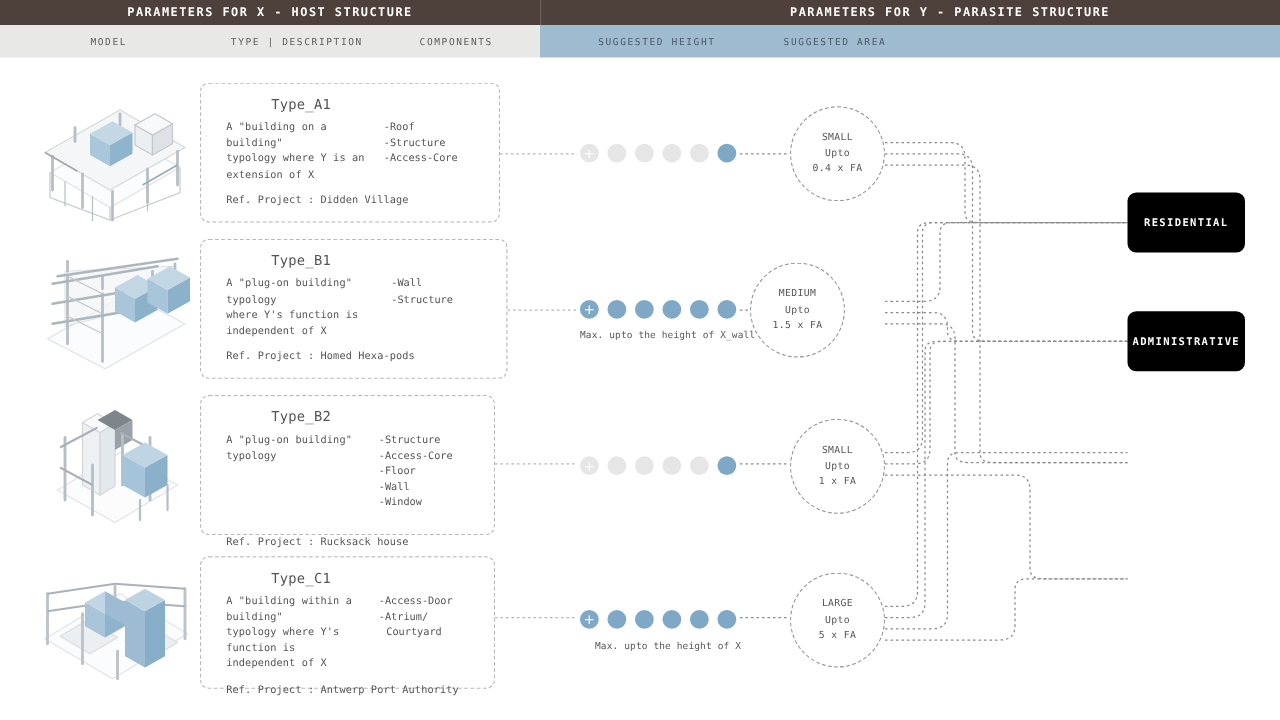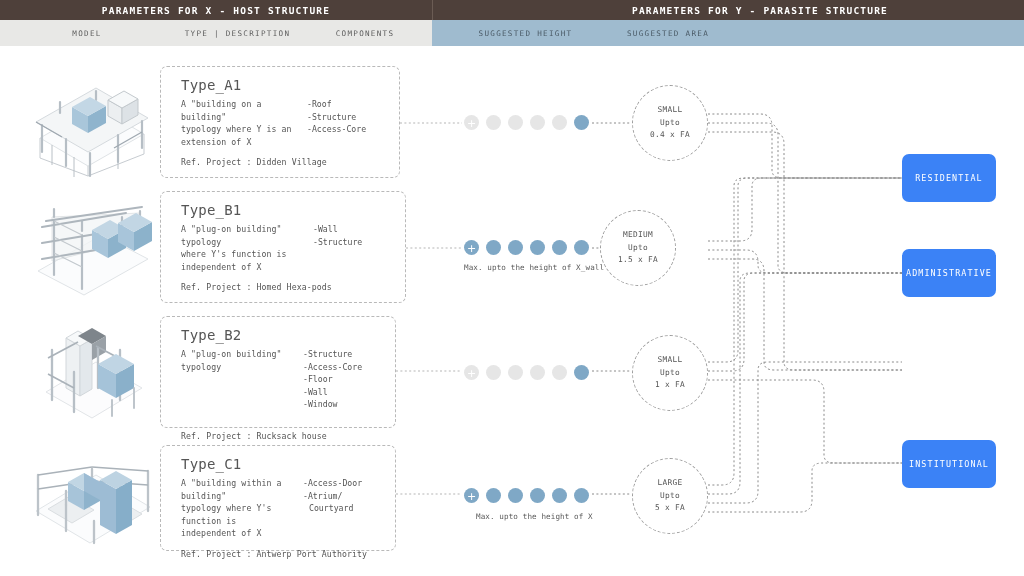--- a/index.html
+++ b/index.html
@@ -49,21 +49,21 @@
 
   
   .card{
     position:absolute;
     border:1px dashed #b9b9b9;
     border-radius:7px;
     background:#fff;
     box-sizing:border-box;
     padding:10px 12px 9px 20px;
   }
-  .card .type{font-size:14px;color:#555;margin-bottom:5px;letter-spacing:.2px;}
+  .card .type{font-size:11px;color:#555;margin-bottom:5px;letter-spacing:.2px;margin-left:36px;}
   .card .body{display:flex;justify-content:space-between;gap:6px;}
   .card .desc{font-size:8.2px;color:#555;line-height:12.6px;max-width:150px;letter-spacing:.1px;}
   .card .comps{font-size:8.2px;color:#555;line-height:12.6px;text-align:left;min-width:80px;}
   .card .ref{font-size:8.2px;color:#555;margin-top:9px;letter-spacing:.1px;}
   .comps div{white-space:nowrap;}
   .comps .ind{padding-left:6px;}
 
   
   .dots{position:absolute;display:flex;align-items:center;gap:0;}
   .dot{width:15px;height:15px;border-radius:50%;margin-right:7px;position:relative;}
@@ -78,23 +78,23 @@
   .ellipse{
     position:absolute;width:76px;height:76px;border-radius:50%;
     border:1px dashed #9a9a9a;background:#fff;
     display:flex;flex-direction:column;align-items:center;justify-content:center;
     box-sizing:border-box;
   }
   .ellipse span{font-size:7.8px;color:#555;line-height:12.4px;letter-spacing:.3px;white-space:nowrap;}
 
   
   .usebox{
-    position:absolute;width:94px;height:48px;border-radius:7px;background:#3b82f6;
+    position:absolute;width:94px;height:48px;border-radius:7px;background:#000000;
     display:flex;align-items:center;justify-content:center;
-    color:#ffffff;font-size:8.4px;font-weight:normal;letter-spacing:1.1px;white-space:nowrap;
+    color:#ffffff;font-size:8.4px;font-weight:bold;letter-spacing:1.1px;white-space:nowrap;
   }
 
   
   #wires{position:absolute;left:0;top:0;width:1024px;height:576px;pointer-events:none;}
   #wires path,#wires line{fill:none;stroke:#8a8a8a;stroke-width:1;stroke-dasharray:2 2.4;}
   #wires .lt{stroke:#b5b5b5;}
 </style>
 </head>
 <body>
 
@@ -447,15 +447,14 @@
 
     <div class="ellipse" style="left:632px;top:25px;">
       <span>LARGE</span>
       <span>Upto</span>
       <span>5 x FA</span>
     </div>
   </div>
 
   <div class="usebox" style="left:902px;top:154px;">RESIDENTIAL</div>
   <div class="usebox" style="left:902px;top:249px;">ADMINISTRATIVE</div>
-  <div class="usebox" style="left:902px;top:440px;">INSTITUTIONAL</div>
 
 </div>
 
 </body></html>

